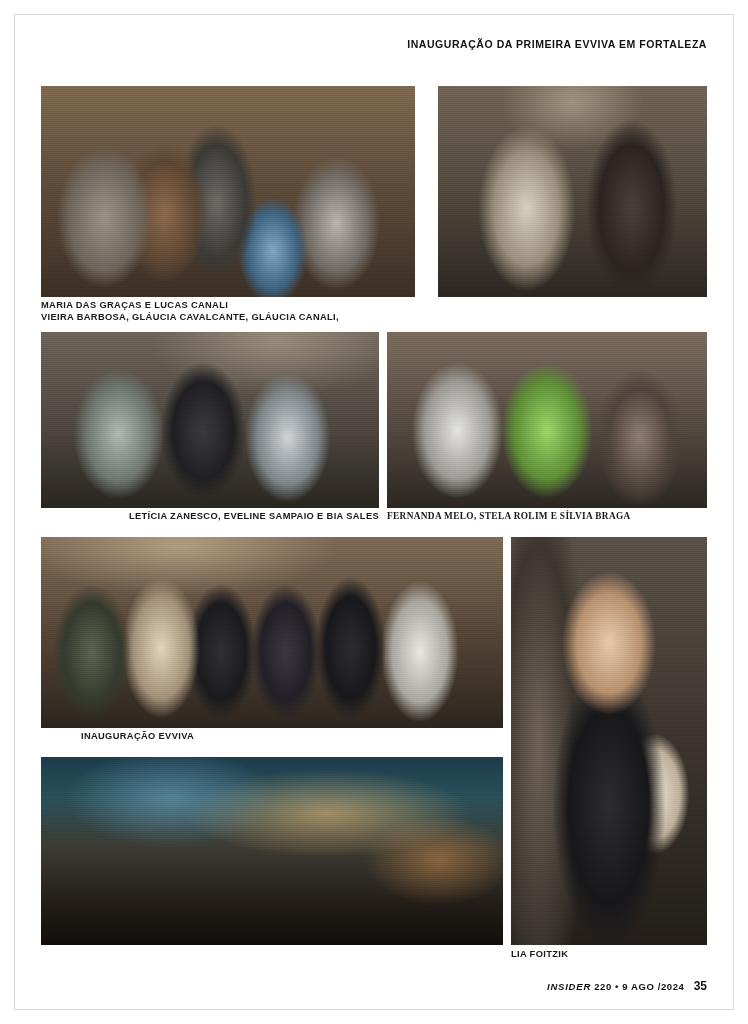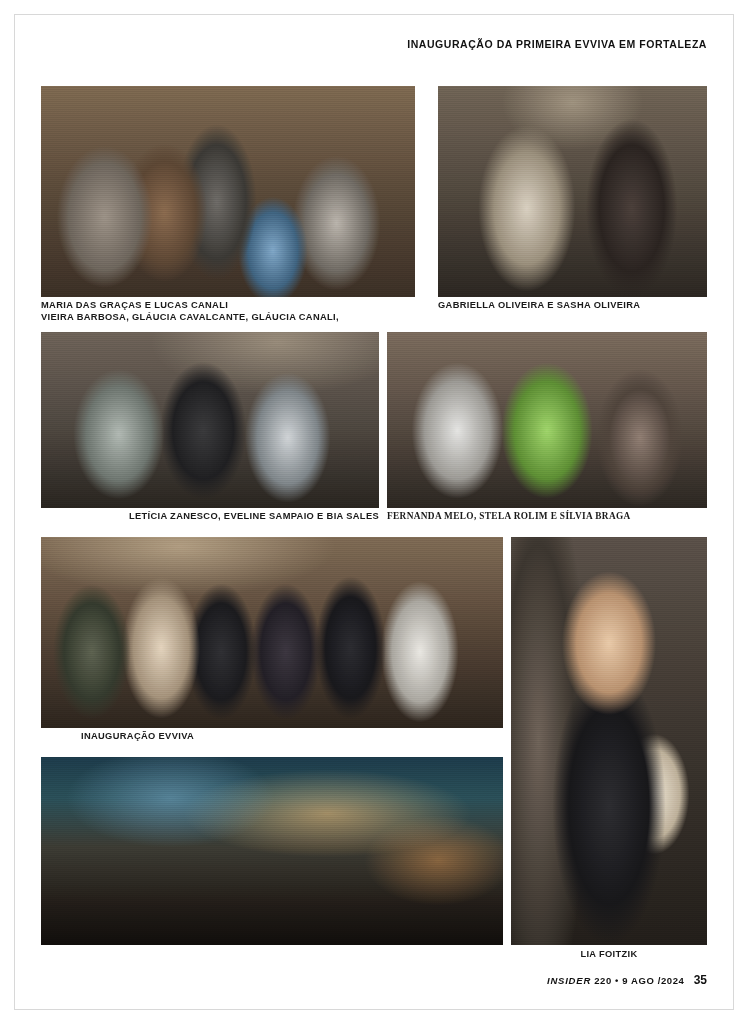--- a/index.html
+++ b/index.html
@@ -57,21 +57,21 @@
   }
   .photo .ph-inner {
     position: absolute;
     inset: 0;
   }
 
   
   .footer {
     position: absolute;
     right: 41px;
-    bottom: 37px;
+    bottom: 31px;
     font-size: 9.5px;
     letter-spacing: 0.5px;
     color: #111;
     white-space: nowrap;
     margin-left: 43px;
   }
   .footer .brand {
     font-weight: bold;
     font-style: italic;
     letter-spacing: 0.8px;
@@ -166,23 +166,20 @@
   </div>
   <div style="position:absolute; left:41px; top:300px; width:374px;" class="caption">
     <div>MARIA DAS GRAÇAS E LUCAS CANALI</div>
     <div>VIEIRA BARBOSA, GLÁUCIA CAVALCANTE, GLÁUCIA CANALI,</div>
   </div>
 
   <div class="photo g-two" style="left:438px; top:86px; width:269px; height:211px;">
     <div class="ph-inner g-two"></div>
     <div class="noise"></div>
   </div>
-  <div style="position:absolute; left:438px; top:300px; width:269px;" class="caption">
-    <div>GABRIELLA OLIVEIRA E SASHA OLIVEIRA</div>
-  </div>
 
   <div class="photo g-three" style="left:41px; top:332px; width:338px; height:176px;">
     <div class="ph-inner g-three"></div>
     <div class="noise"></div>
   </div>
   <div style="position:absolute; left:41px; top:511px; width:338px;text-align:right;" class="caption">
     <div>LETÍCIA ZANESCO, EVELINE SAMPAIO E BIA SALES</div>
   </div>
 
   <div class="photo g-threeb" style="left:387px; top:332px; width:320px; height:176px;">
@@ -198,21 +195,21 @@
     <div class="noise"></div>
   </div>
   <div style="position:absolute; left:41px; top:731px; width:462px;margin-left:40px;" class="caption">
     <div>INAUGURAÇÃO EVVIVA</div>
   </div>
 
   <div class="photo g-portrait" style="left:511px; top:537px; width:196px; height:408px;">
     <div class="ph-inner g-portrait"></div>
     <div class="noise"></div>
   </div>
-  <div style="position:absolute; left:511px; top:949px; width:196px;text-align:center;" class="caption">
+  <div style="position:absolute; left:511px; top:949px; width:196px;" class="caption">
     <div>LIA FOITZIK</div>
   </div>
 
   <div class="photo g-building" style="left:41px; top:757px; width:462px; height:188px;">
     <div class="ph-inner g-building"></div>
     <div class="noise"></div>
   </div>
 
   <div class="footer">
     <span class="brand">INSIDER</span>

